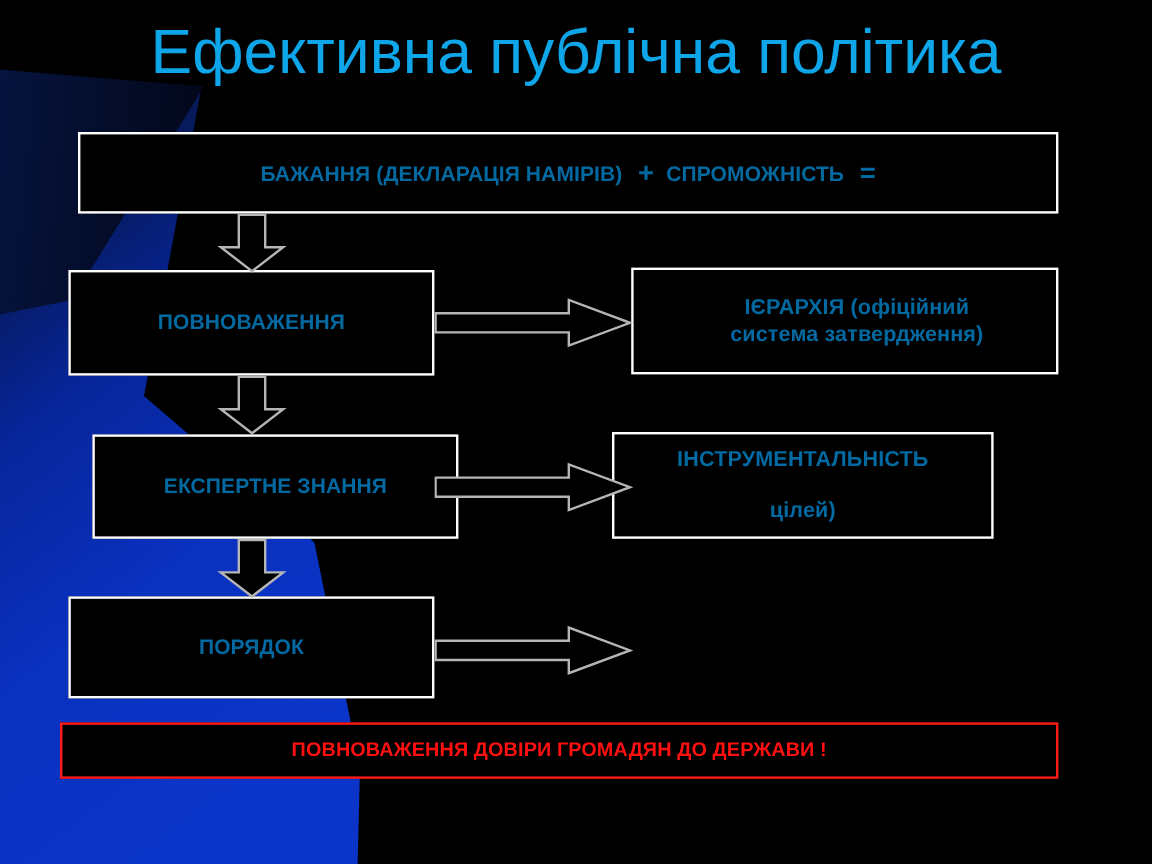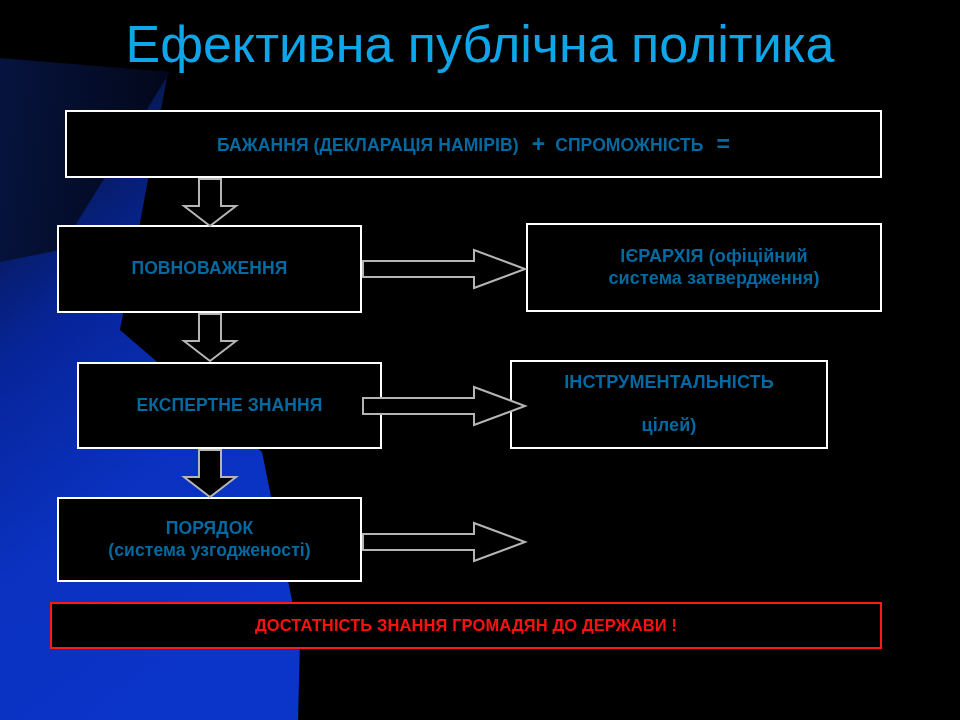--- a/index.html
+++ b/index.html
@@ -127,42 +127,41 @@
     <span class="txt">ПОВНОВАЖЕННЯ</span>
   </div>
 
   <div class="box" id="box-expertise">
     <span class="txt">ЕКСПЕРТНЕ ЗНАННЯ</span>
   </div>
 
   <div class="box" id="box-order">
     <span class="txt">
       <span>ПОРЯДОК</span><br>
-      <span>(система узгодженості)</span>
     </span>
   </div>
 
   <div class="box" id="box-hierarchy">
     <span class="txt">
       <span>ІЄРАРХІЯ (офіційний</span><br>
       <span>система затвердження)</span>
     </span>
   </div>
 
   <div class="box" id="box-instrument">
     <span class="txt">
       <span>ІНСТРУМЕНТАЛЬНІСТЬ</span><br>
       <br>
       <span>цілей)</span>
     </span>
   </div>
 
 
   <div class="box" id="box-trust">
-    <span class="txt">ДОСТАТНІСТЬ ЗНАННЯ ГРОМАДЯН ДО ДЕРЖАВИ !</span>
+    <span class="txt">ПОВНОВАЖЕННЯ ДОВІРИ ГРОМАДЯН ДО ДЕРЖАВИ !</span>
   </div>
 
   <svg class="arrow arrow-down-1" width="64" height="50" viewBox="0 0 64 50">
     <polygon points="21,1 43,1 43,28 58,28 32,48 6,28 21,28" fill="#000000" stroke="#b5b5b5" stroke-width="2"></polygon>
   </svg>
   <svg class="arrow arrow-down-2" width="64" height="50" viewBox="0 0 64 50">
     <polygon points="21,1 43,1 43,28 58,28 32,48 6,28 21,28" fill="#000000" stroke="#b5b5b5" stroke-width="2"></polygon>
   </svg>
   <svg class="arrow arrow-down-3" width="64" height="50" viewBox="0 0 64 50">
     <polygon points="21,1 43,1 43,28 58,28 32,48 6,28 21,28" fill="#000000" stroke="#b5b5b5" stroke-width="2"></polygon>

